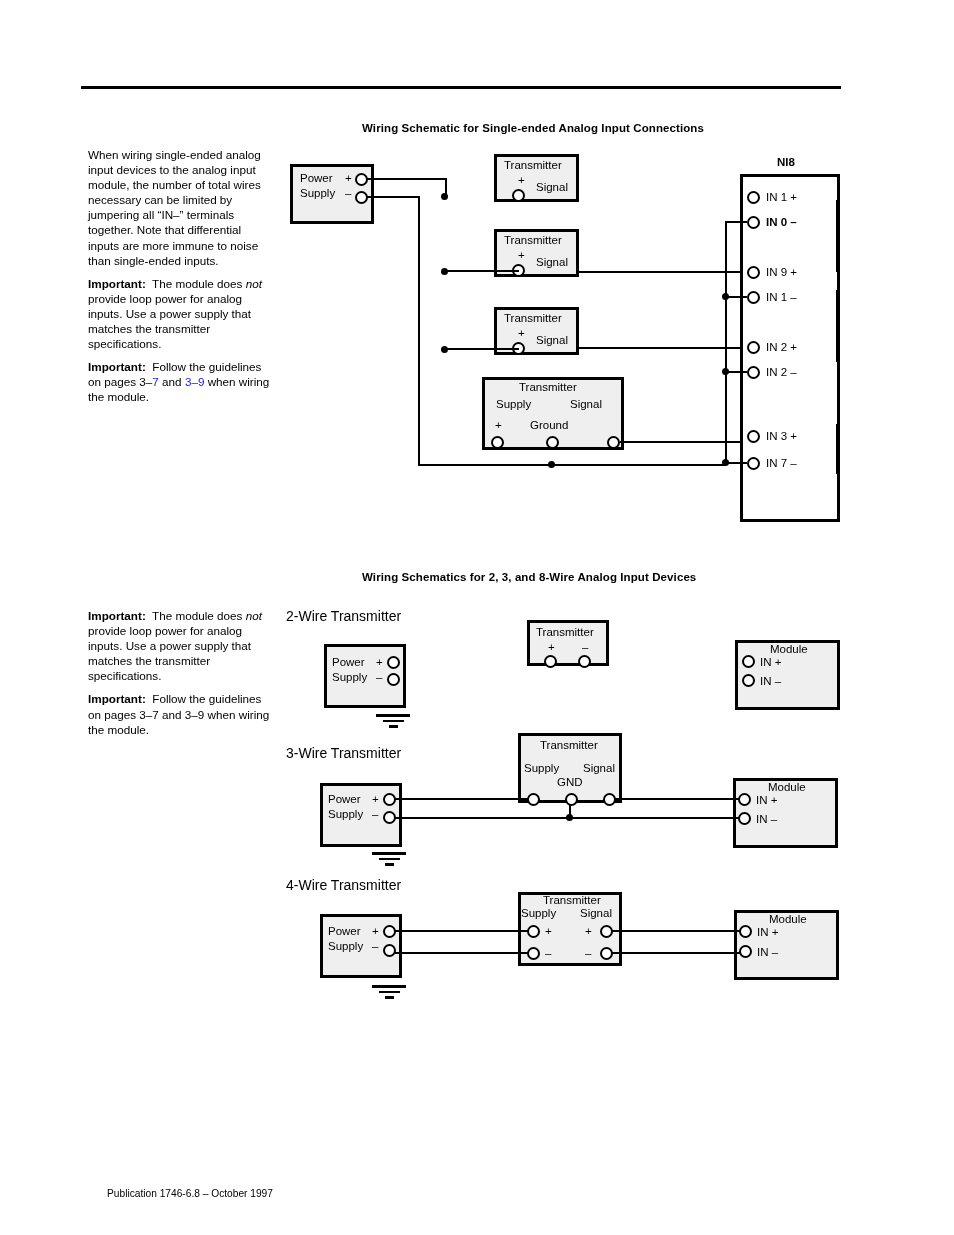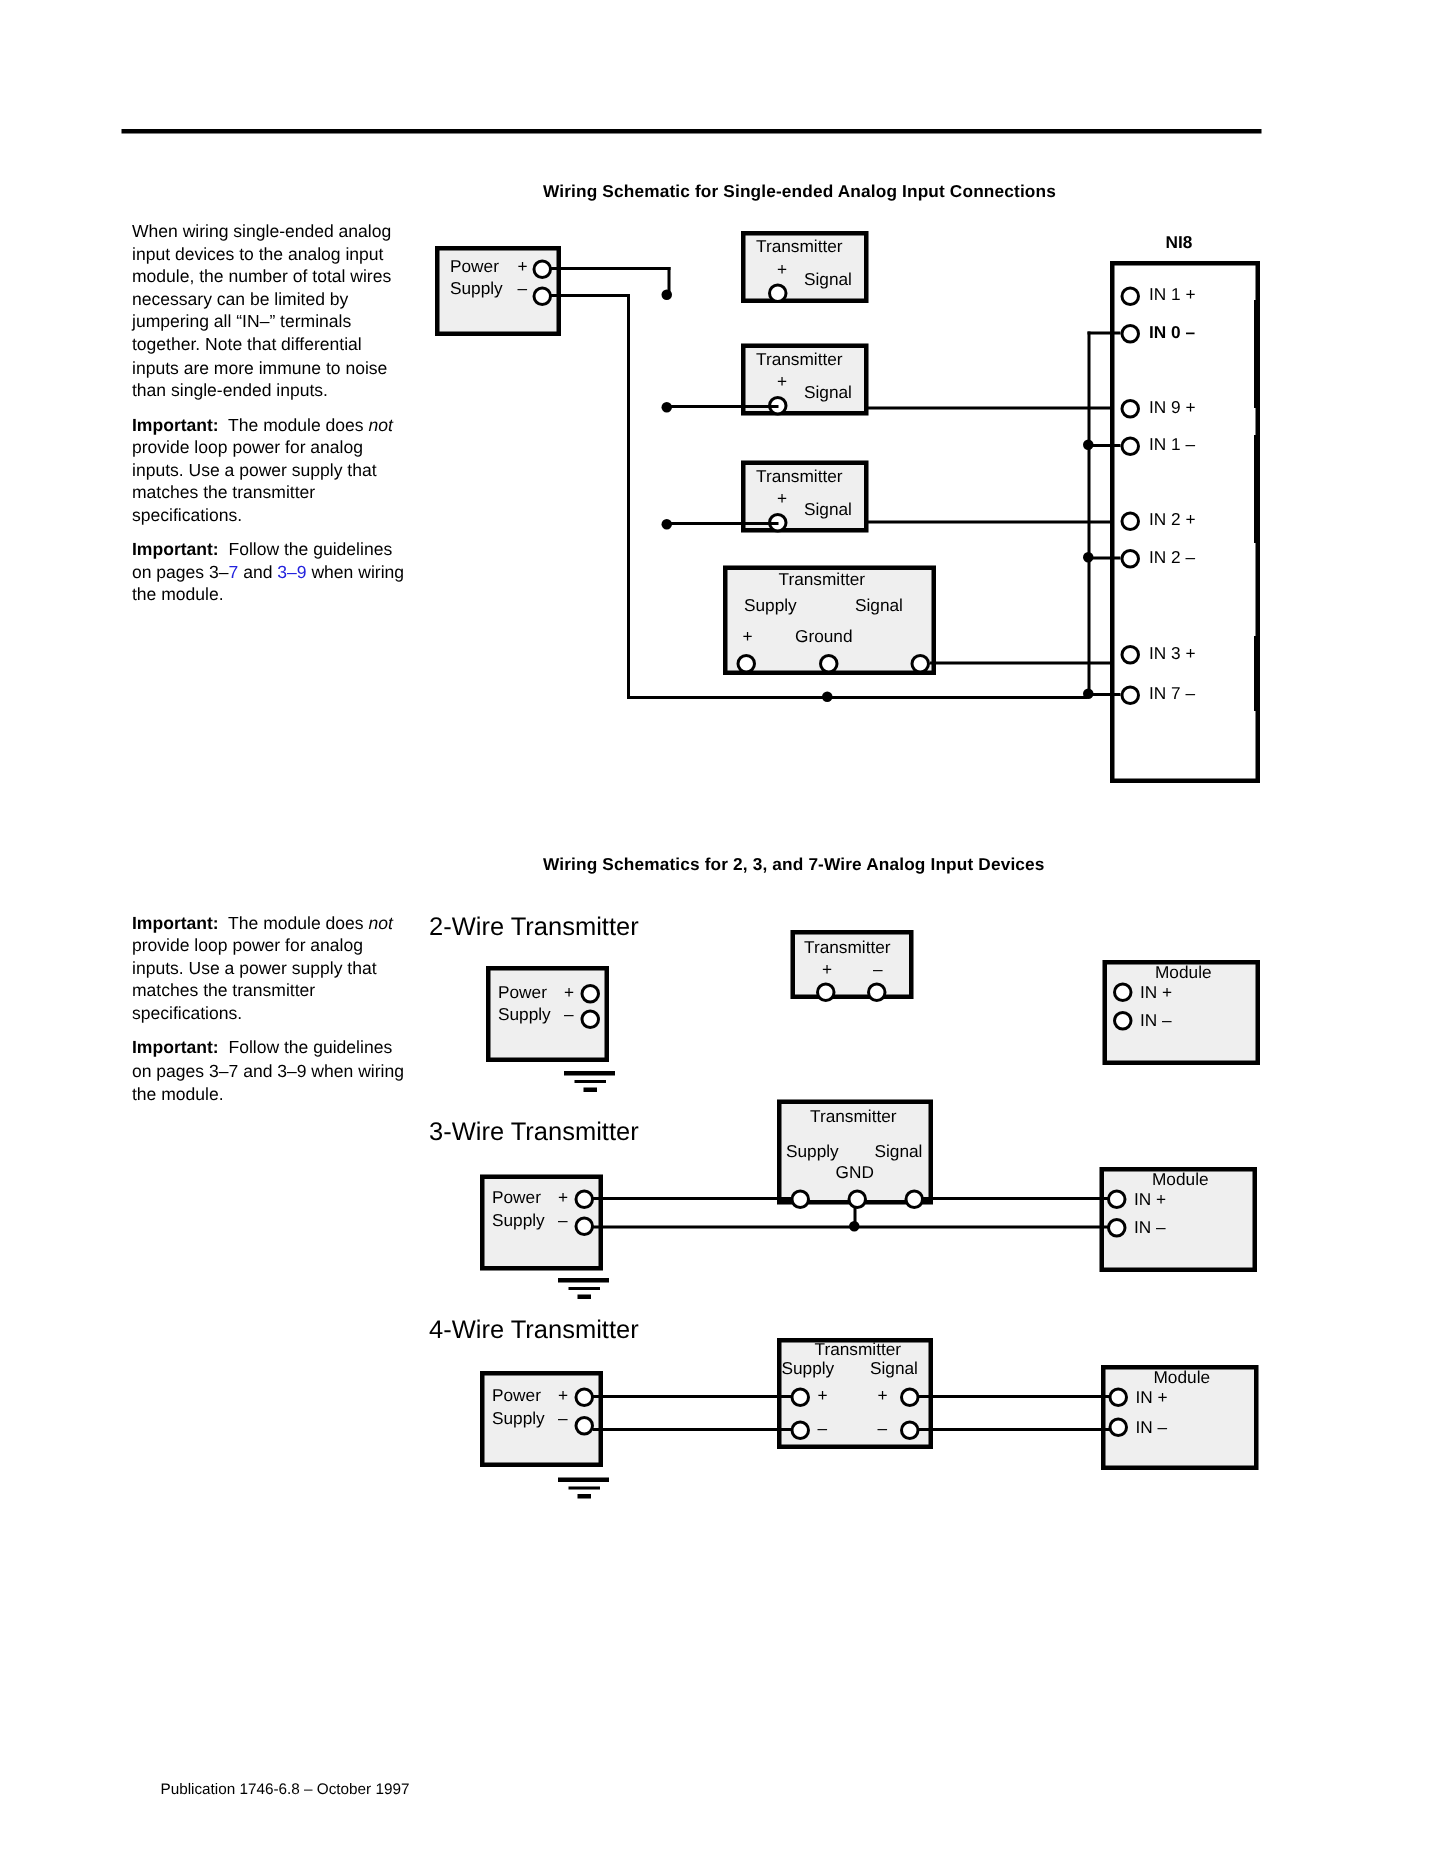--- a/index.html
+++ b/index.html
@@ -51,21 +51,21 @@
   .gnd{position:absolute;width:34px;}
   .gnd .g1{height:2.5px;width:34px;background:#000;margin:0 auto;}
   .gnd .g2{height:2.5px;width:21px;background:#000;margin:3px auto 0;}
   .gnd .g3{height:2.5px;width:9px;background:#000;margin:3px auto 0;}
 
   
   .footer{position:absolute;left:107px;top:1188px;font-size:10.2px;white-space:nowrap;}
 
   
   .t{position:absolute;font-size:11.5px;white-space:nowrap;}
-  .sub-title{position:absolute;font-size:17px;white-space:nowrap;text-align:right;}
+  .sub-title{position:absolute;font-size:14px;white-space:nowrap;text-align:right;}
 </style>
 </head>
 <body>
 
 <div class="page">
 
   <div class="hrule"></div>
 
   <div class="sec-title" style="left:362px;top:122px;">Wiring Schematic for Single-ended Analog Input Connections</div>
 
@@ -172,21 +172,21 @@
   <div class="wh" style="left:725px;top:371px;width:22px;"></div>
   <div class="wh" style="left:725px;top:462px;width:22px;"></div>
   <div class="dot" style="left:722px;top:293px;"></div>
   <div class="dot" style="left:722px;top:368px;"></div>
   <div class="dot" style="left:722px;top:459px;"></div>
 
   <div class="wv" style="left:836px;top:200px;height:72px;"></div>
   <div class="wv" style="left:836px;top:290px;height:72px;"></div>
   <div class="wv" style="left:836px;top:424px;height:50px;"></div>
 
-  <div class="sec-title" style="left:362px;top:571px;">Wiring Schematics for 2, 3, and 7-Wire Analog Input Devices</div>
+  <div class="sec-title" style="left:362px;top:571px;">Wiring Schematics for 2, 3, and 8-Wire Analog Input Devices</div>
 
   <div class="body-col" style="left:88px;top:608px;">
     <p>
       <span class="imp">Important:</span><span>&nbsp; </span><span>The module does </span><span class="ital">not</span><span> provide loop power for analog inputs.  Use a power supply that matches the transmitter specifications.</span>
     </p>
     <p>
       <span class="imp">Important:</span><span>&nbsp; </span><span>Follow the guidelines on pages 3–7 and  3–9 when wiring the module.</span>
     </p>
   </div>
 

